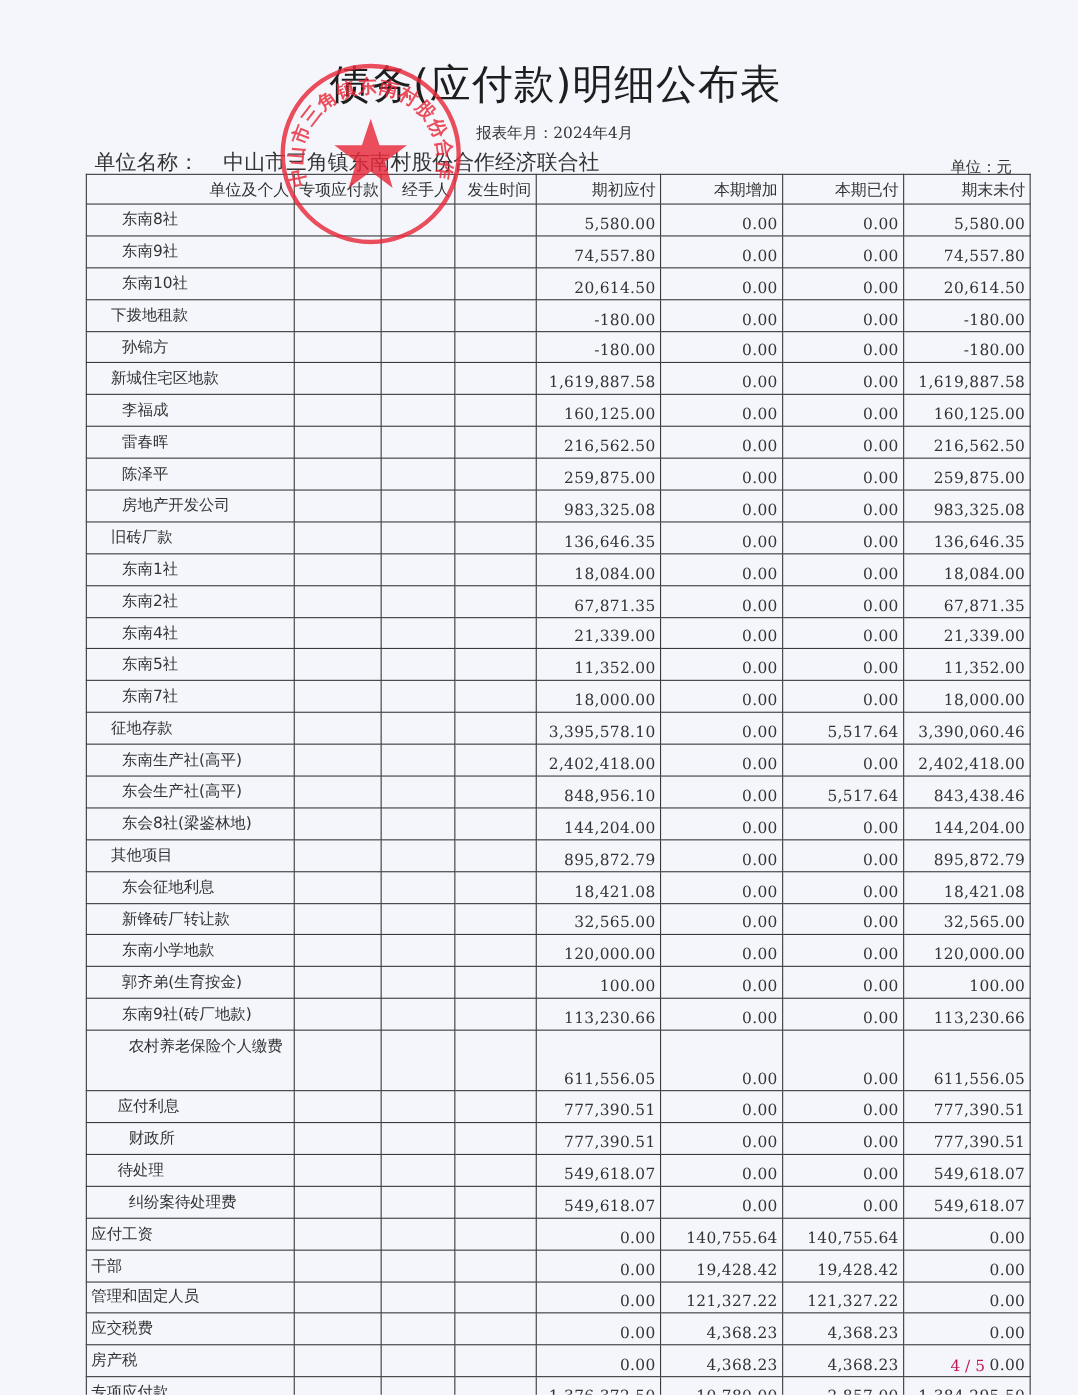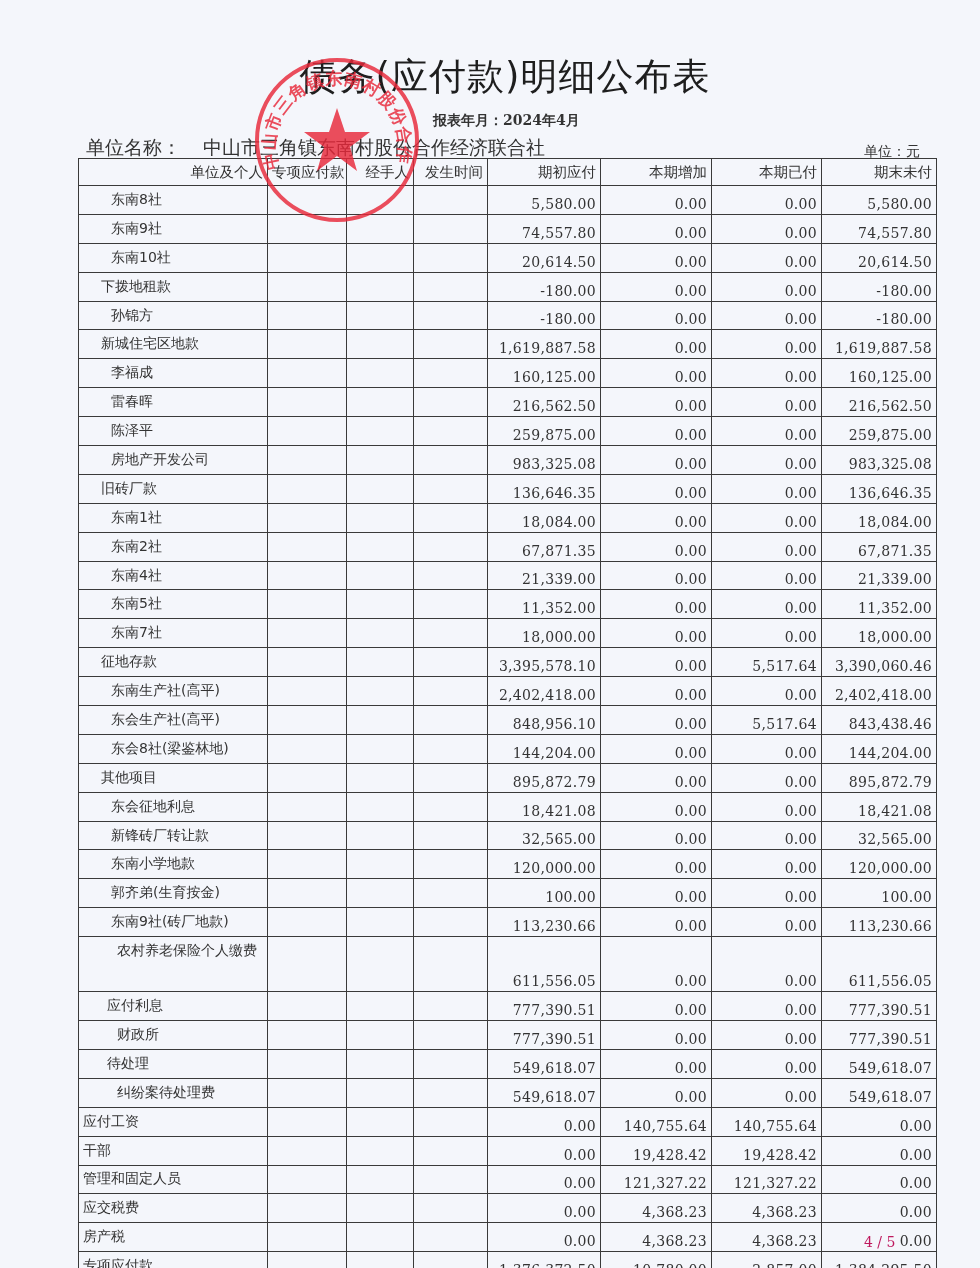--- a/index.html
+++ b/index.html
@@ -13,21 +13,21 @@
     }
     .title {
       position: absolute; left: 0; width: 980px; top: 52px;
       text-align: center;
       font-family: "DejaVu Sans", sans-serif;
       font-size: 37px; letter-spacing: 1px; color: #1e1e1e;
       padding-left: 30px; box-sizing: border-box;
     }
     .report-date {
       position: absolute; left: 433px; top: 112px;
-      font-size: 14px; color: #333; font-weight: bold;
+      font-size: 14px; color: #333;
     }
     .unit-name {
       position: absolute; left: 86px; top: 135px;
       font-size: 19px; color: #333;
     }
     .unit-name .lbl { margin-right: 22px; }
     .unit-label {
       position: absolute; left: 864px; top: 143px;
       font-size: 14px; color: #333;
     }
@@ -60,21 +60,21 @@
       font-family: "DejaVu Serif", serif; font-size: 14px; color: #333;
       vertical-align: bottom; padding-bottom: 2px;
       letter-spacing: 0.3px;
     }
     td.name.l0 { padding-left: 4px; }
     td.name.l1 { padding-left: 22px; }
     td.name.l2 { padding-left: 32px; }
     td.name.l3 { padding-left: 28px; }
     td.name.l4 { padding-left: 38px; }
     tr.tall td { height: 52px; }
-    tr.tall td.name { white-space: normal; line-height: 24px; vertical-align: top; padding-top: 2px; font-family: Liberation Mono, monospace; }
+    tr.tall td.name { white-space: normal; line-height: 24px; vertical-align: top; padding-top: 2px; }
     .page-num {
       position: absolute; left: 864px; top: 1234px;
       font-size: 14px; color: #be185d;
     }
     .stamp {
       position: absolute; left: 253px; top: 56px;
       width: 168px; height: 168px;
       pointer-events: none;
       opacity: 0.82;
     }

